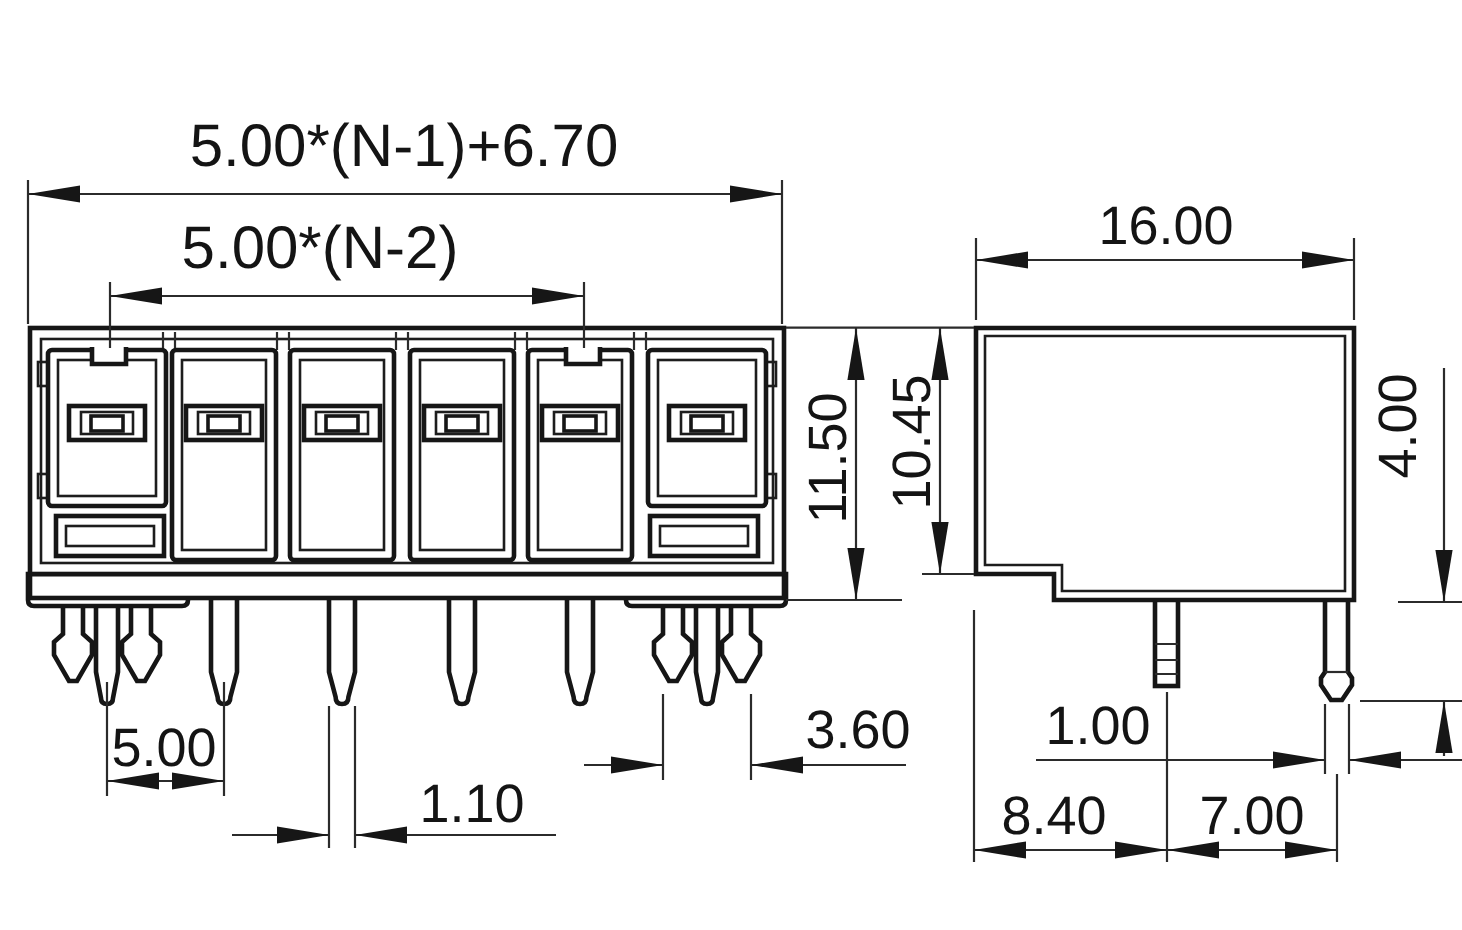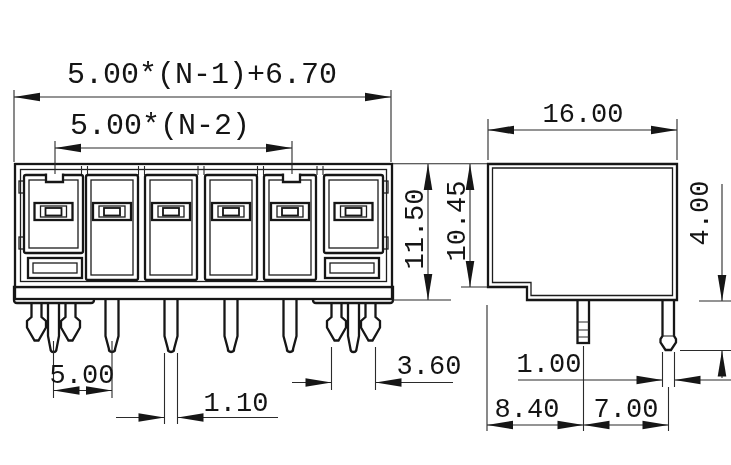--- a/index.html
+++ b/index.html
@@ -1,17 +1,17 @@
 <!DOCTYPE html>
 <html><head>
 <meta charset="utf-8">
 <style>
   html,body{margin:0;padding:0;background:#ffffff;}
   #canvas{position:relative;width:731px;height:465px;background:#ffffff;overflow:hidden;
-          font-family:Liberation Mono, monospace;}
+          font-family:Liberation Sans, sans-serif;}
   svg{position:absolute;left:0;top:0;}
   .outline{fill:#ffffff;stroke:#161616;stroke-width:2.3;stroke-linejoin:miter;}
   .outline-nf{fill:none;stroke:#161616;stroke-width:2.3;stroke-linejoin:miter;}
   .inner{fill:none;stroke:#1d1d1d;stroke-width:1.3;}
   .thin{fill:none;stroke:#2b2b2b;stroke-width:1.1;}
   .arr{fill:#161616;stroke:none;}
   .erase{fill:#ffffff;stroke:none;}
   text{fill:#141414;}
   .dim-num{font-size:27px;}
   .dim-formula{font-size:30px;}

